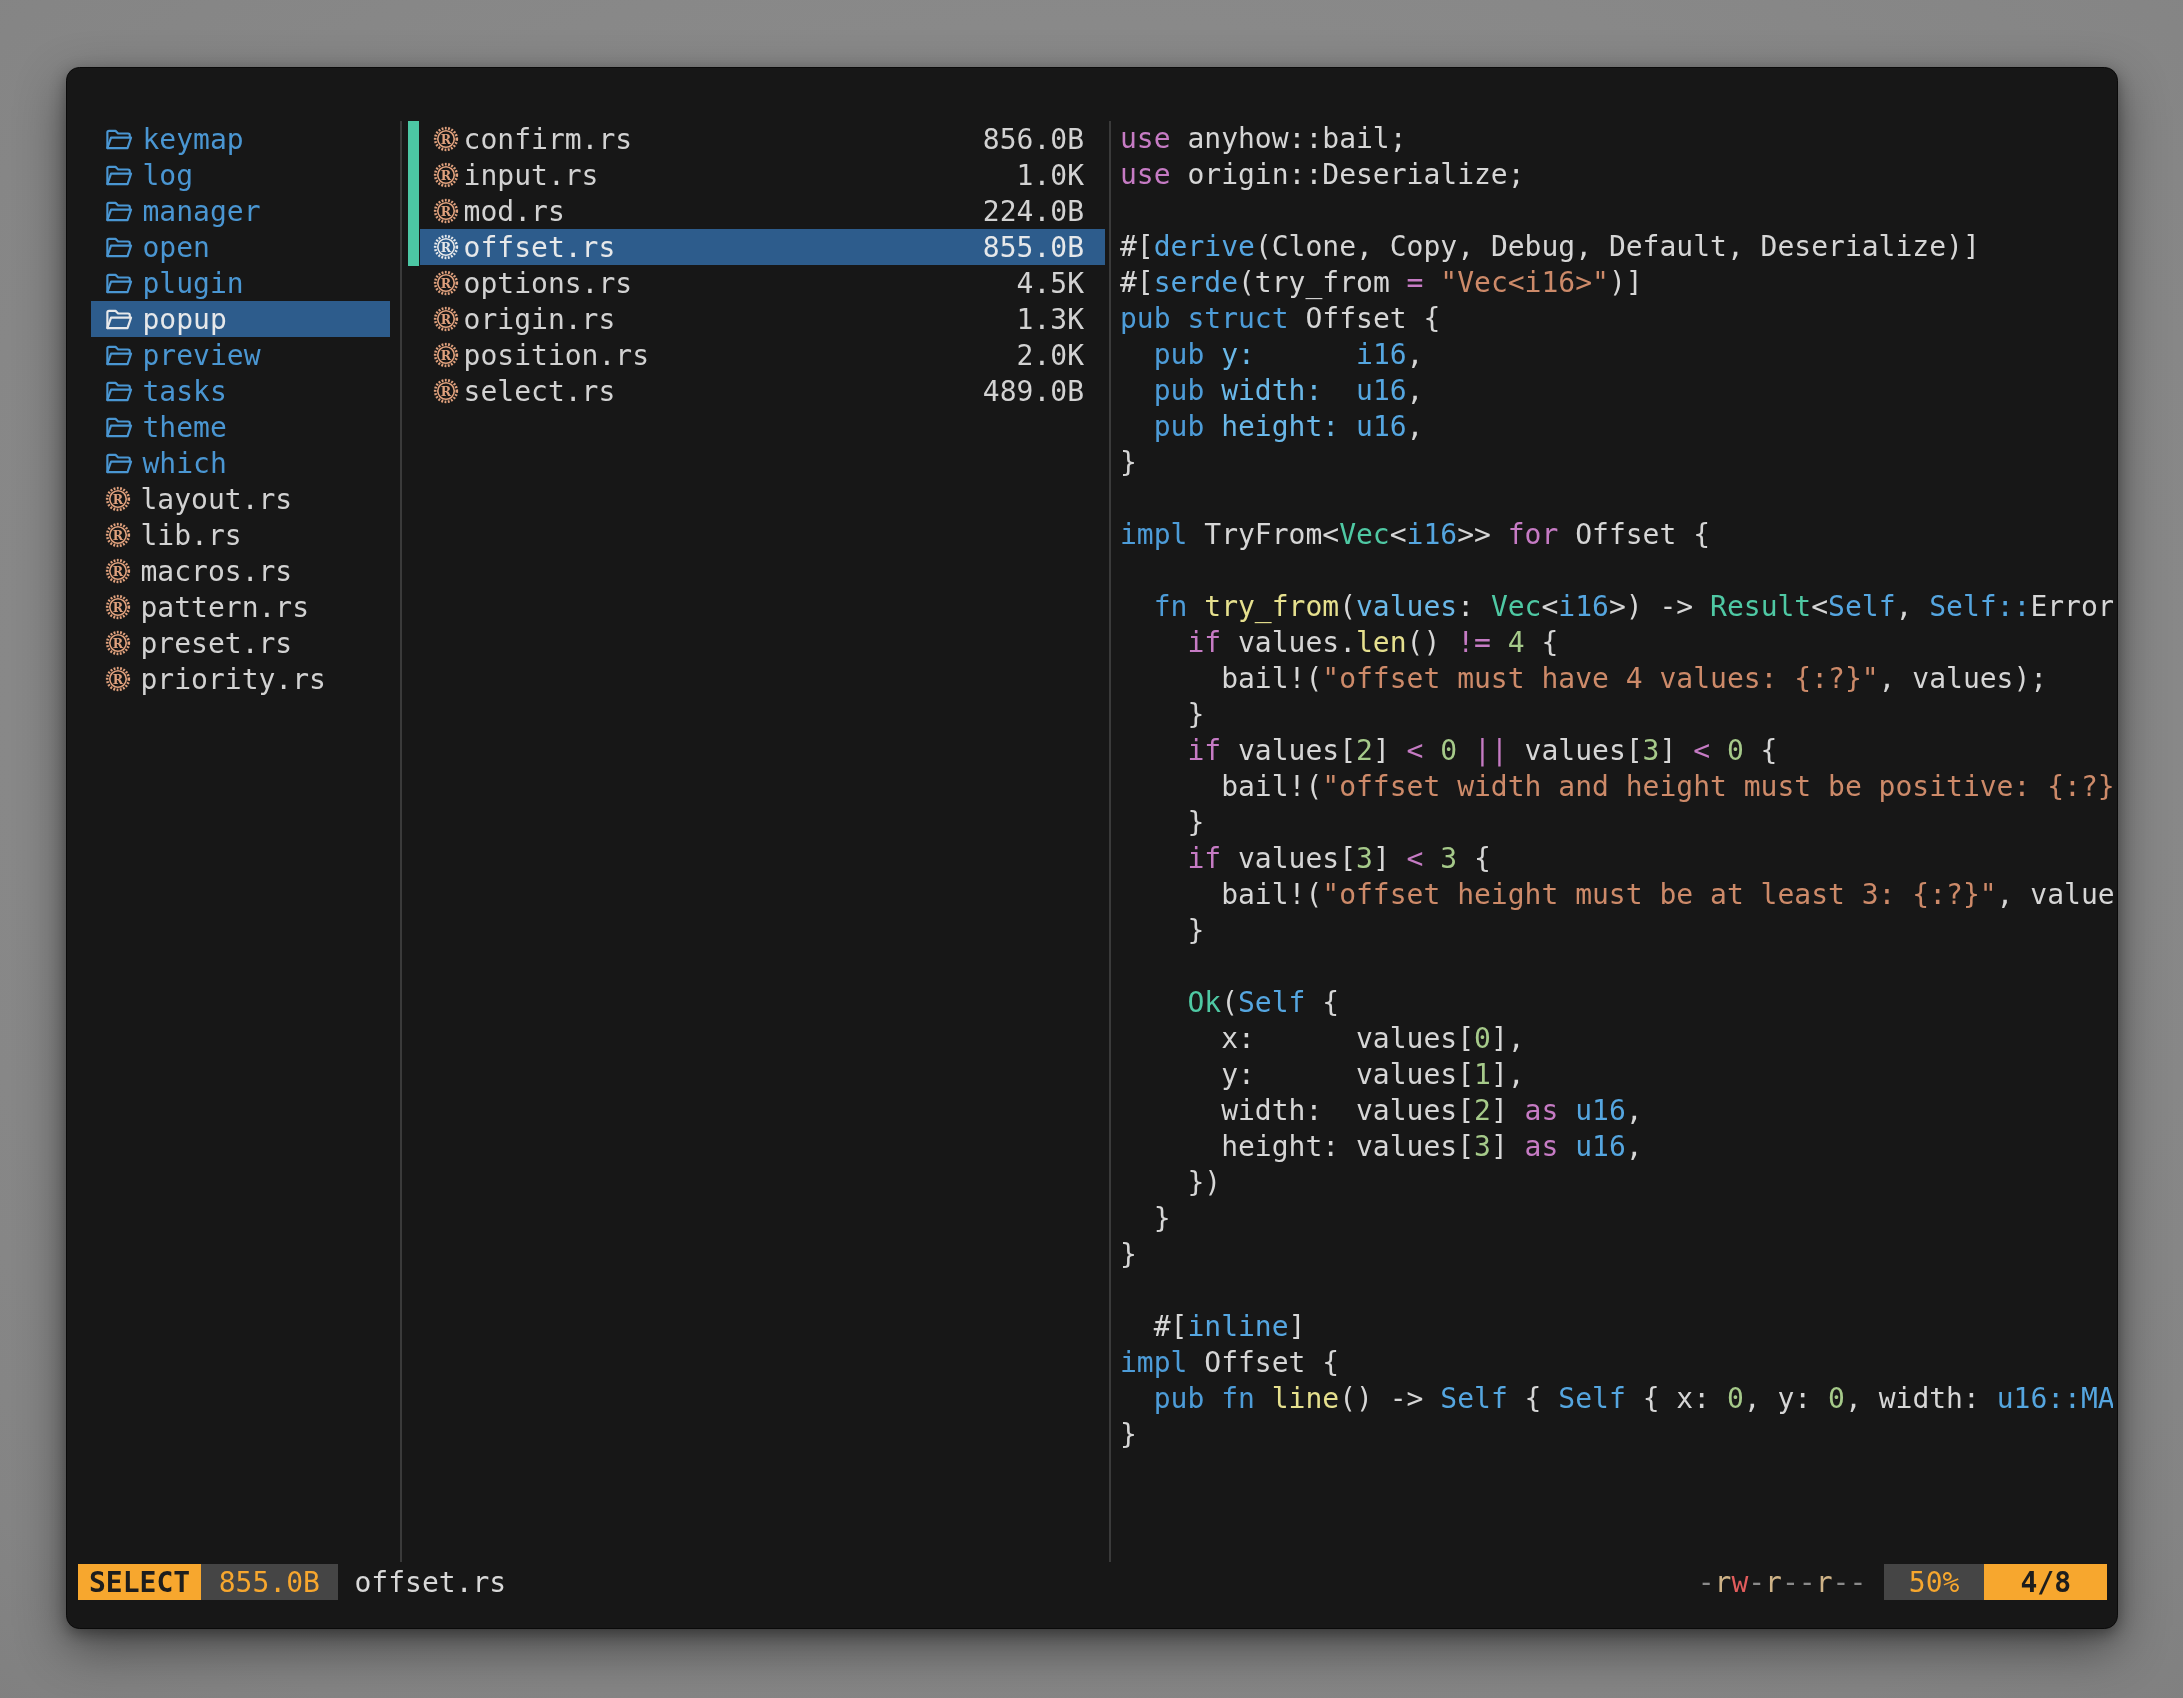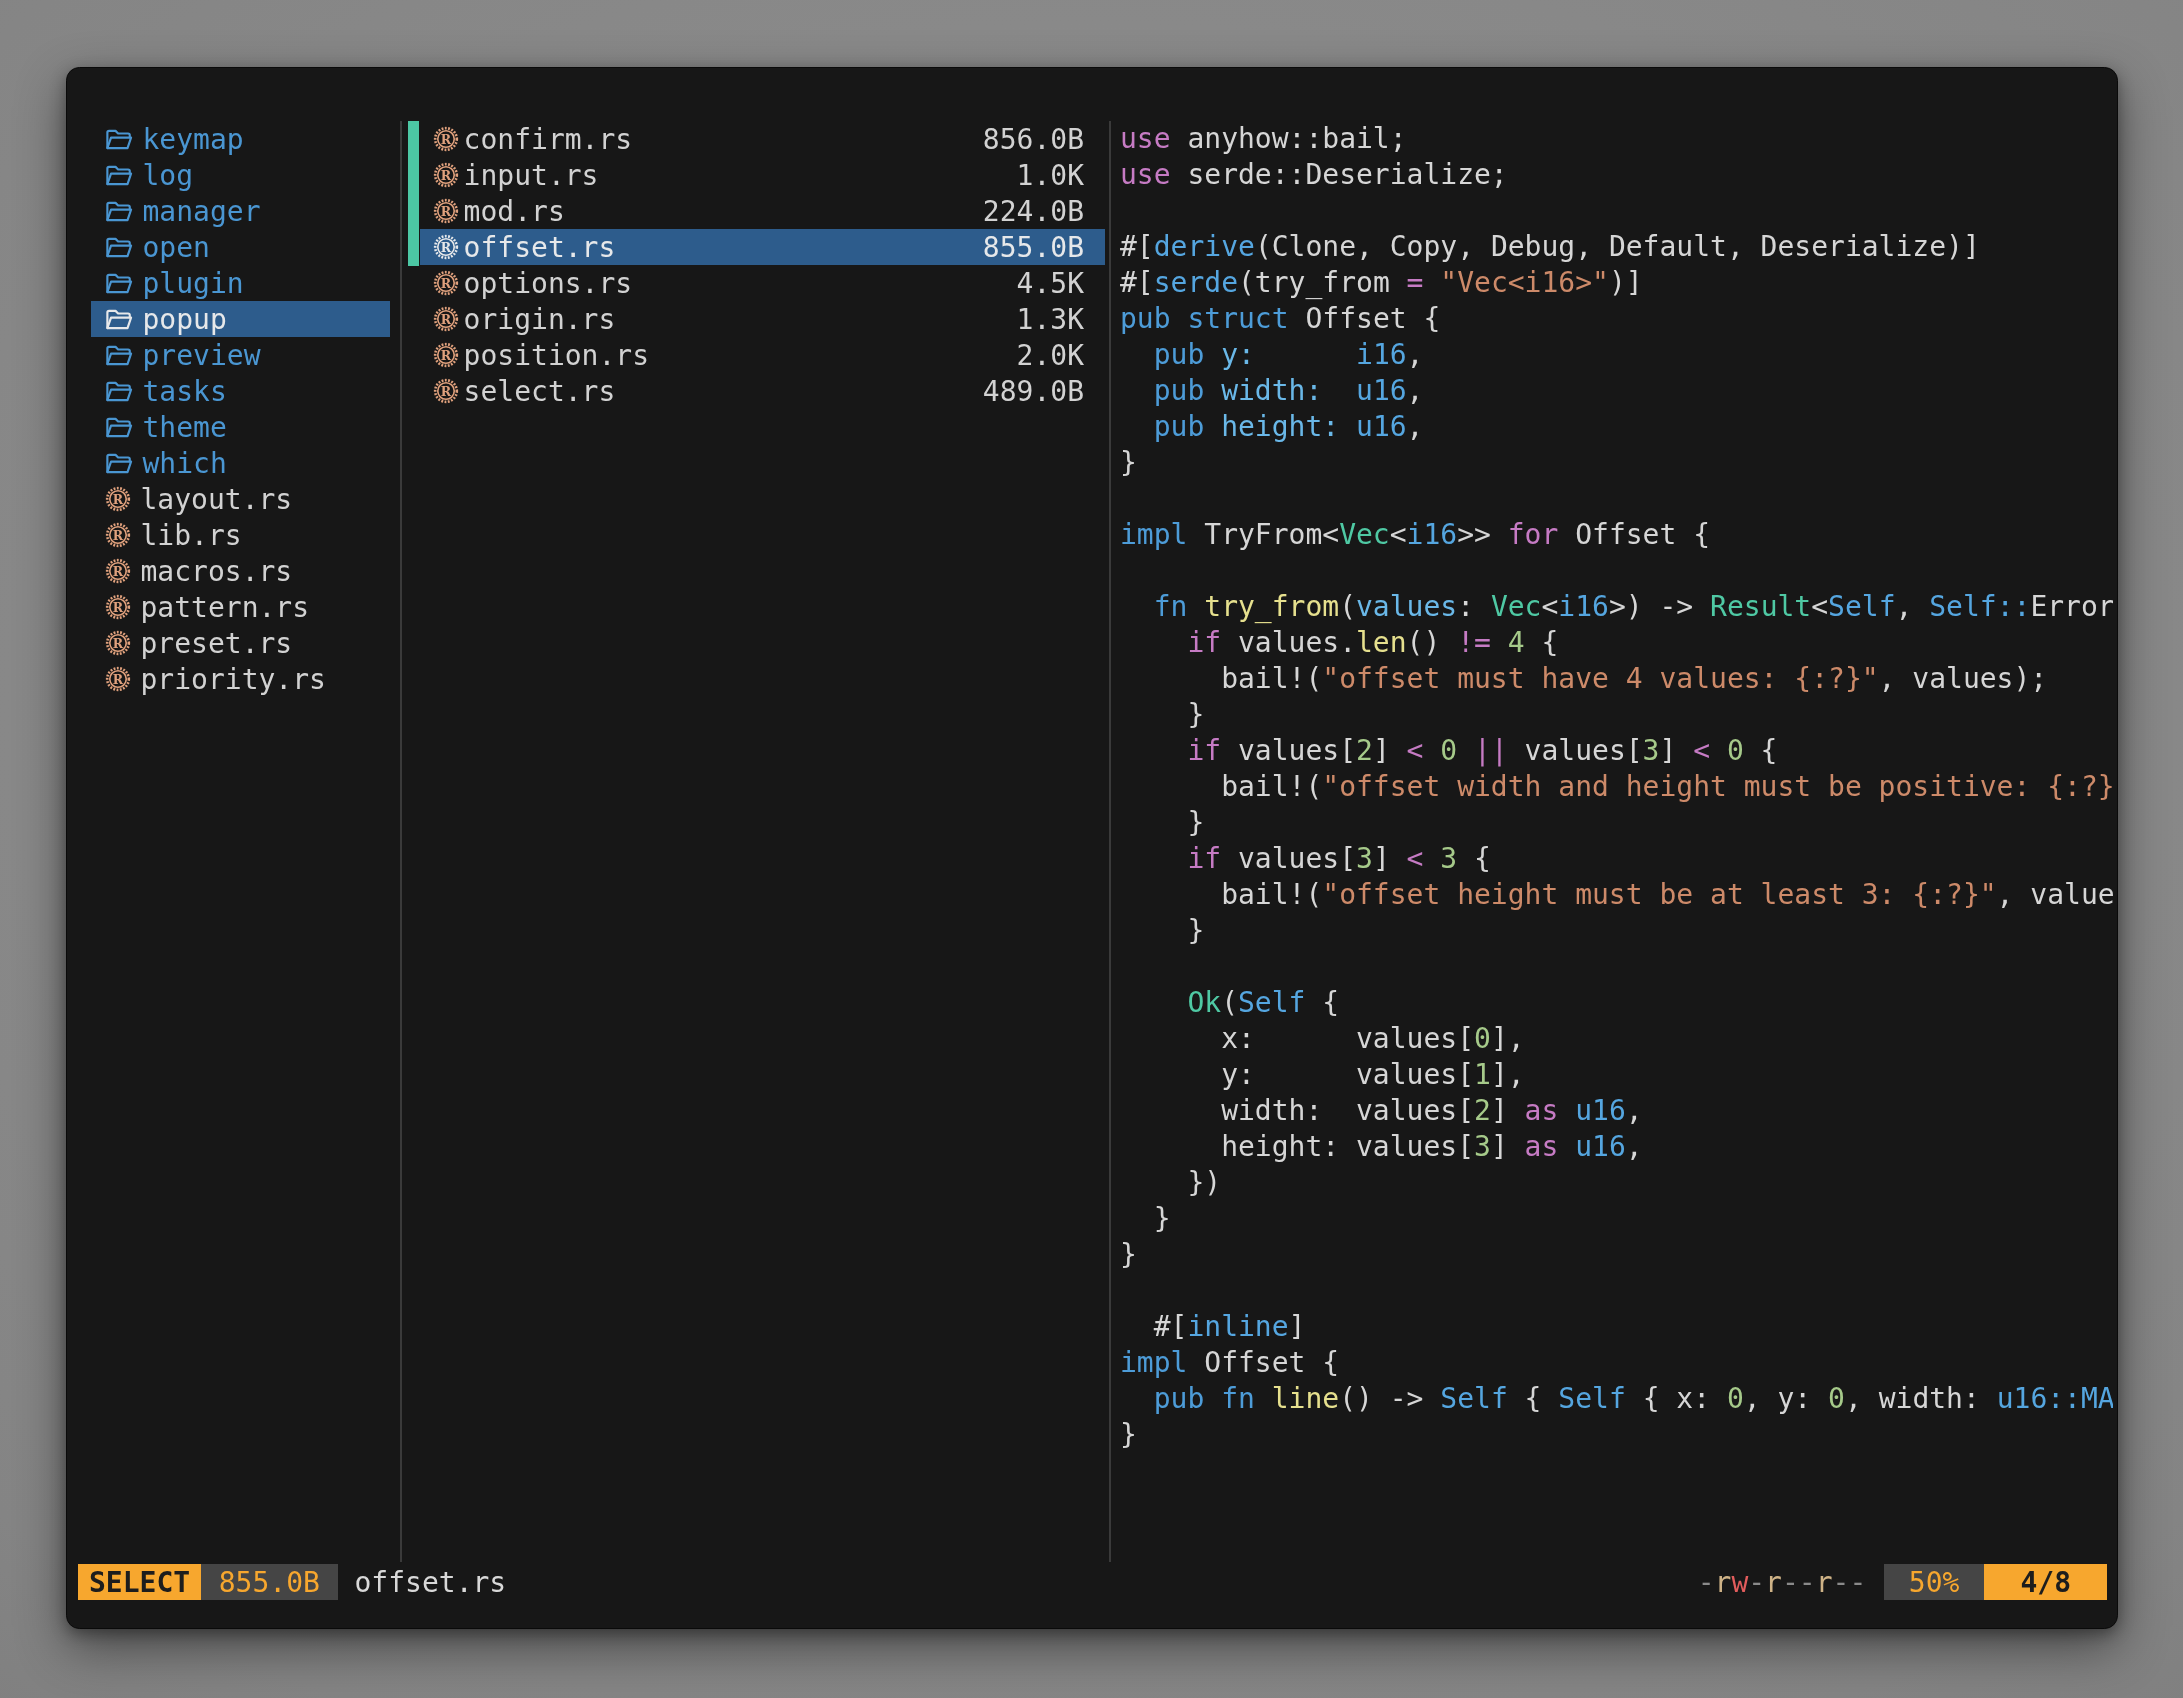--- a/index.html
+++ b/index.html
@@ -185,21 +185,21 @@
             <text x="12" y="16.2" text-anchor="middle" font-size="11.5" font-weight="bold" font-family="DejaVu Serif, serif" fill="currentColor">R</text>
           </svg></span><span class="label">position.rs</span><span class="size">2.0K</span></div>
       <div class="row file-row"><span class="icon"><svg width="26" height="26" viewBox="0 0 24 24" style="font-size:33px">
             <circle cx="12" cy="12" r="10" fill="none" stroke="currentColor" stroke-width="2.4" stroke-dasharray="1.7 1.35"></circle>
             <circle cx="12" cy="12" r="7.6" fill="none" stroke="currentColor" stroke-width="1.5"></circle>
             <text x="12" y="16.2" text-anchor="middle" font-size="11.5" font-weight="bold" font-family="DejaVu Serif, serif" fill="currentColor">R</text>
           </svg></span><span class="label">select.rs</span><span class="size">489.0B</span></div>
     </div>
   <div class="pane code" id="code">
       <div class="code-line"><span class="c-kw2">use</span><span class="c-fg"> anyhow::bail;</span></div>
-      <div class="code-line"><span class="c-kw2">use</span><span class="c-fg"> serde::Deserialize;</span></div>
+      <div class="code-line"><span class="c-kw2">use</span><span class="c-fg"> origin::Deserialize;</span></div>
       <div class="code-line"></div>
       <div class="code-line"><span class="c-fg">#[</span><span class="c-ty">derive</span><span class="c-fg">(Clone, Copy, Debug, Default, Deserialize)]</span></div>
       <div class="code-line"><span class="c-fg">#[</span><span class="c-ty">serde</span><span class="c-fg">(try_from </span><span class="c-kw2">=</span><span class="c-fg"> </span><span class="c-str">"Vec&lt;i16&gt;"</span><span class="c-fg">)]</span></div>
       <div class="code-line"><span class="c-kw">pub</span><span class="c-fg"> </span><span class="c-kw">struct</span><span class="c-fg"> Offset {</span></div>
       <div class="code-line"><span class="c-fg">  </span><span class="c-kw">pub</span><span class="c-fg"> </span><span class="c-field">y:</span><span class="c-fg">      </span><span class="c-ty">i16</span><span class="c-fg">,</span></div>
       <div class="code-line"><span class="c-fg">  </span><span class="c-kw">pub</span><span class="c-fg"> </span><span class="c-field">width:</span><span class="c-fg">  </span><span class="c-ty">u16</span><span class="c-fg">,</span></div>
       <div class="code-line"><span class="c-fg">  </span><span class="c-kw">pub</span><span class="c-fg"> </span><span class="c-field">height:</span><span class="c-fg"> </span><span class="c-ty">u16</span><span class="c-fg">,</span></div>
       <div class="code-line"><span class="c-fg">}</span></div>
       <div class="code-line"></div>
       <div class="code-line"><span class="c-kw">impl</span><span class="c-fg"> TryFrom&lt;</span><span class="c-grn">Vec</span><span class="c-fg">&lt;</span><span class="c-ty">i16</span><span class="c-fg">&gt;&gt; </span><span class="c-kw2">for</span><span class="c-fg"> Offset {</span></div>

